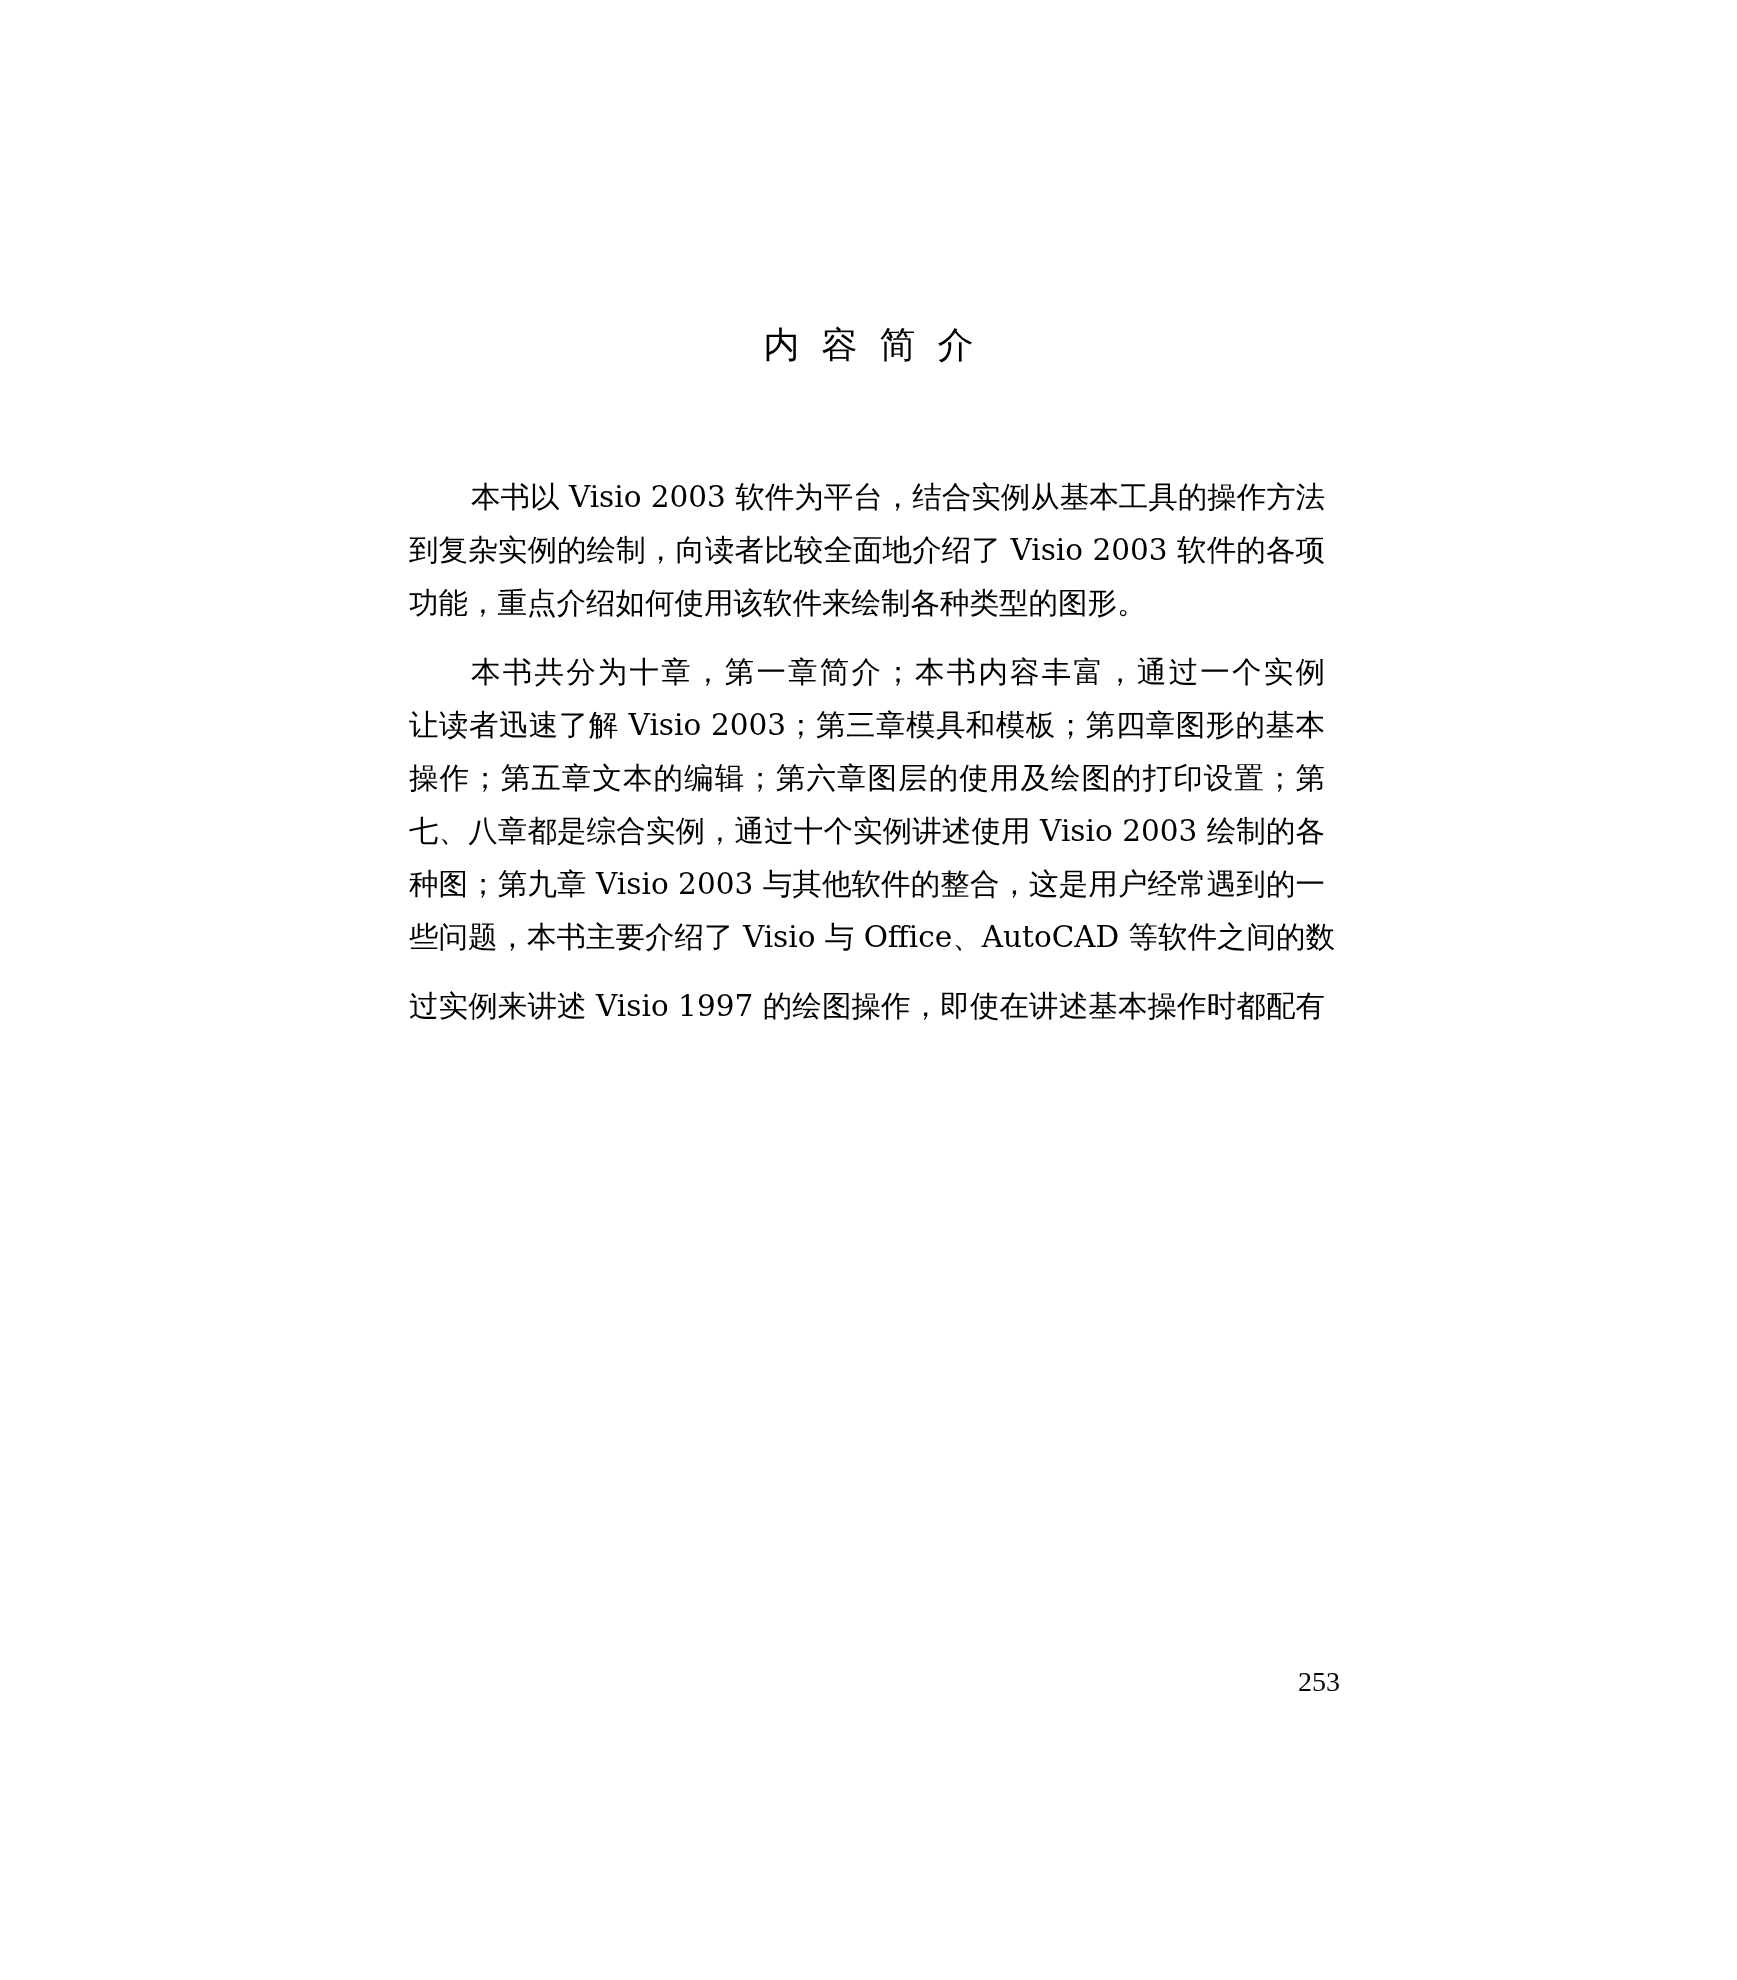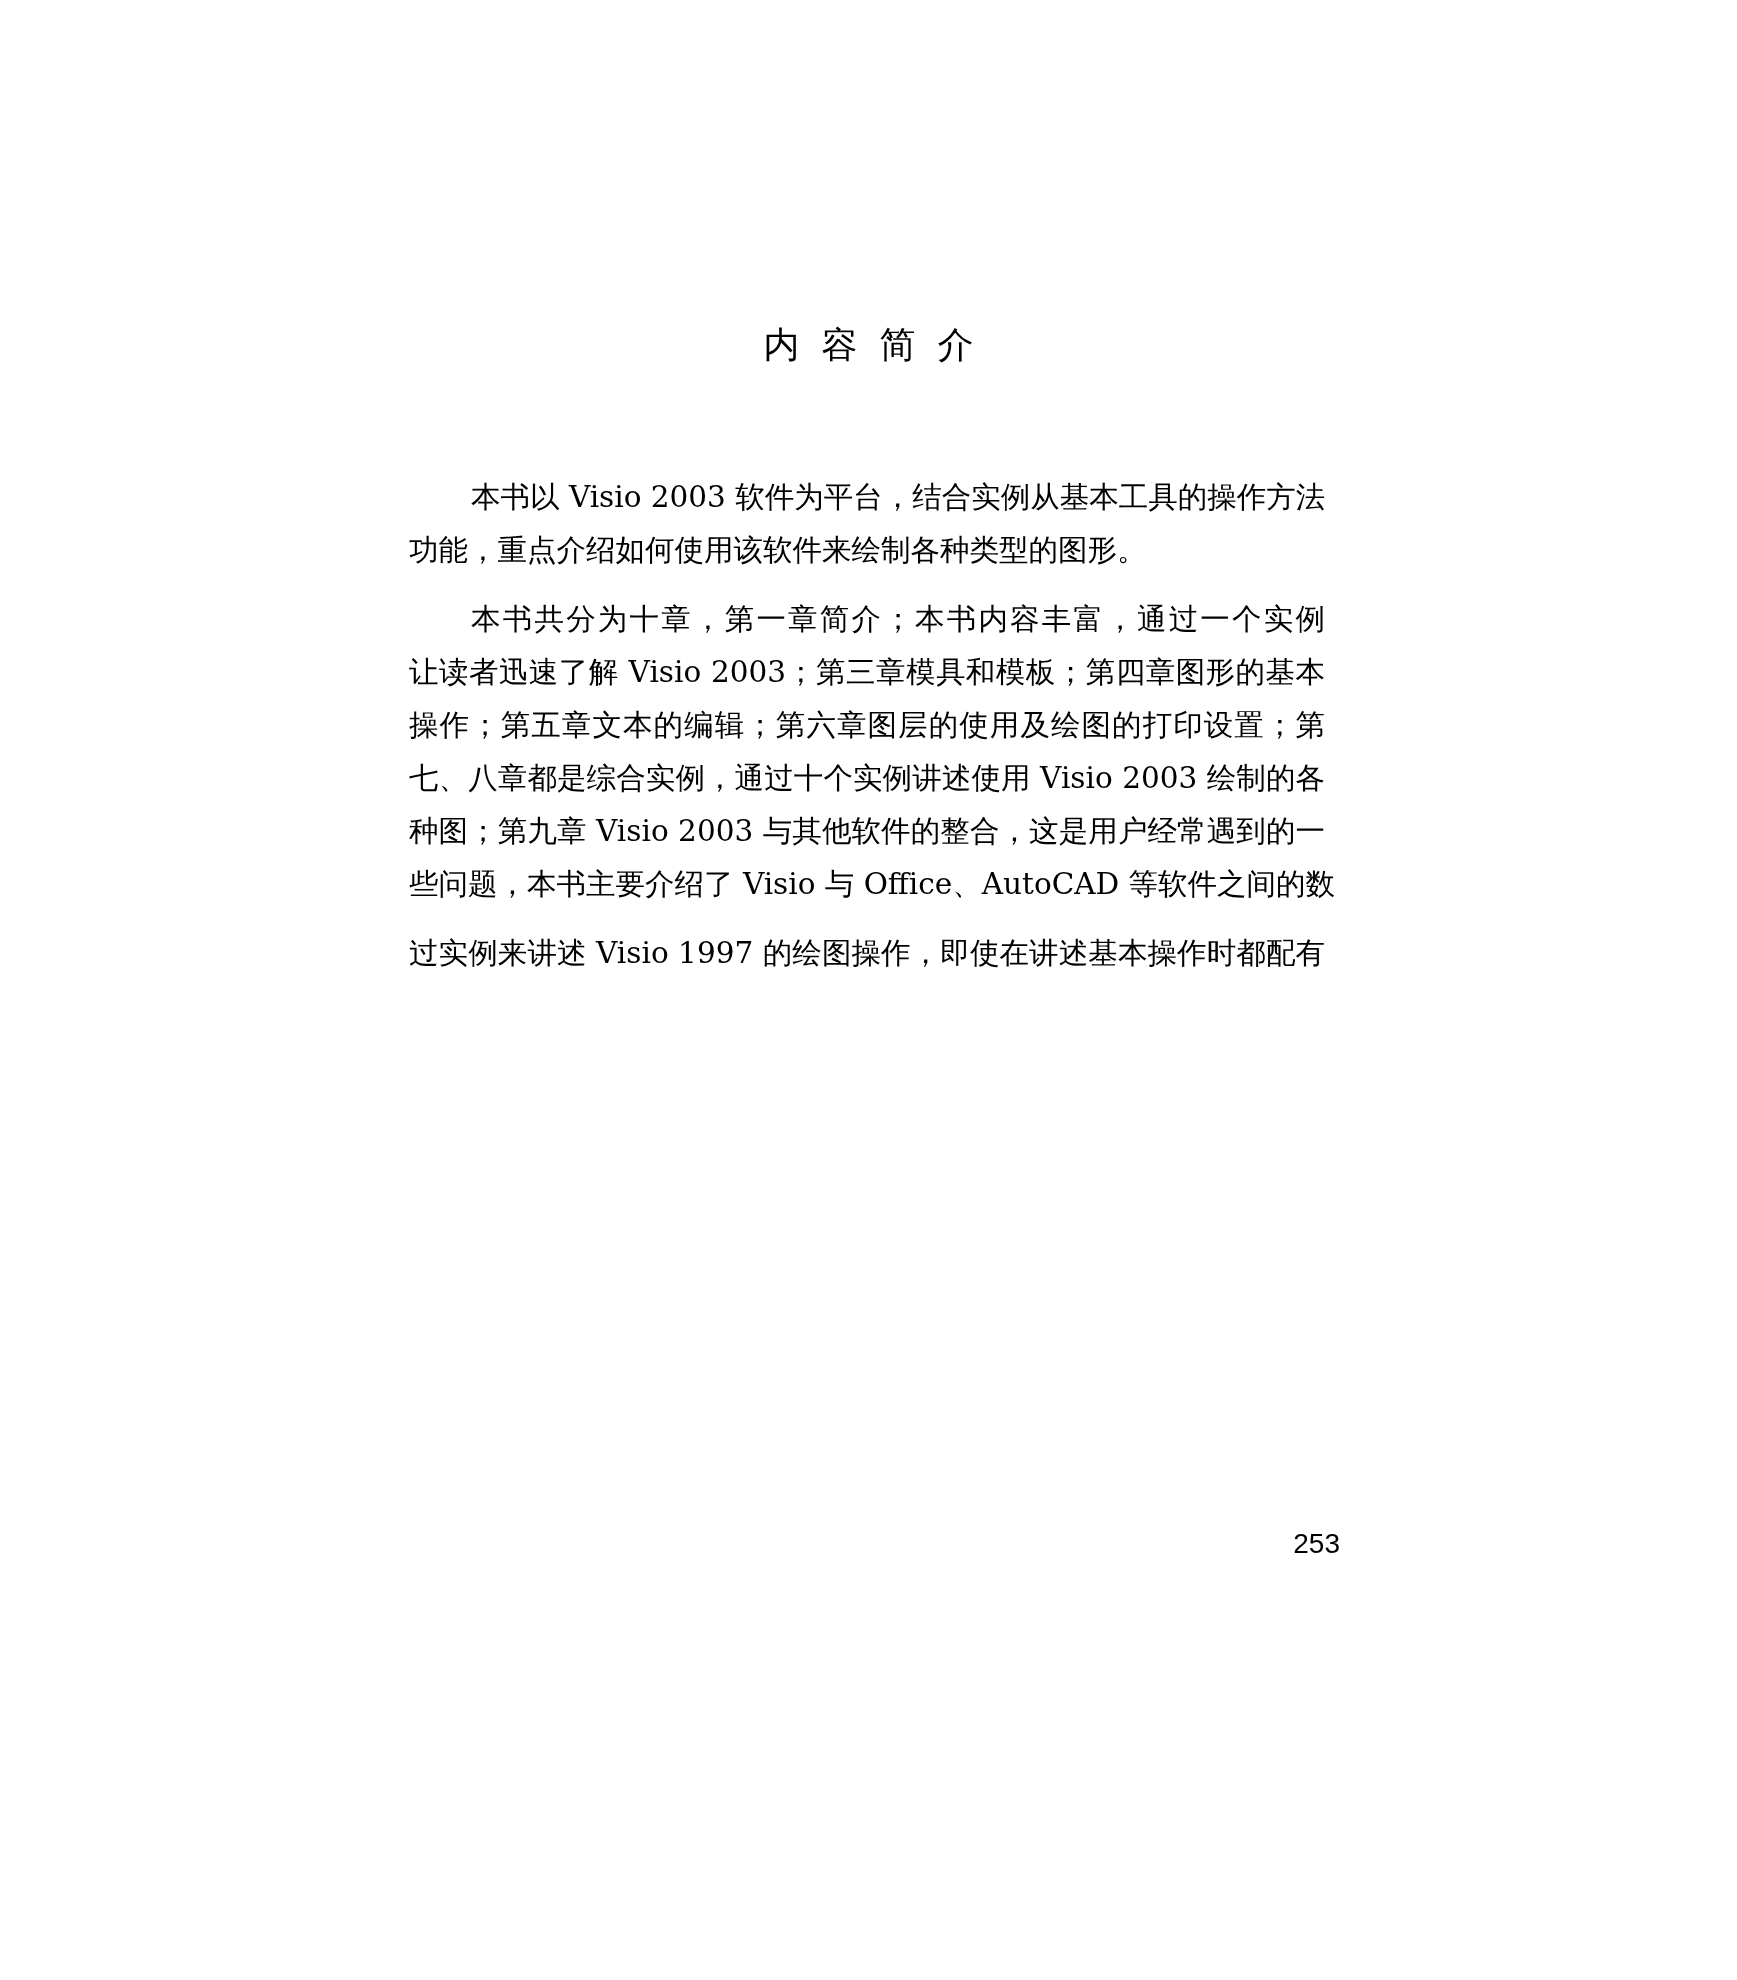--- a/index.html
+++ b/index.html
@@ -49,37 +49,38 @@
       text-align-last: justify;
     }
     .body-text .line.last {
       text-align-last: left;
     }
     .body-text .line.indent {
       padding-left: 62px;
     }
     .page-number {
       position: absolute;
-      top: 1526px;
+      top: 1664px;
       left: 1240px;
       width: 100px;
       text-align: right;
-      font-family: Liberation Sans, sans-serif;
+      font-family: Liberation Serif, serif;
       font-size: 28px;
       line-height: 36px;
     }
   </style>
 </head>
 <body>
 
 <h1 class="page-title">内容简介</h1>
 
 <div class="body-text">
   <p>
     <span class="line indent">本书以 Visio 2003 软件为平台，结合实例从基本工具的操作方法</span>
+    <span class="line">到复杂实例的绘制，向读者比较全面地介绍了 Visio 2003 软件的各项</span>
     <span class="line last">功能，重点介绍如何使用该软件来绘制各种类型的图形。</span>
   </p>
   <p>
     <span class="line indent">本书共分为十章，第一章简介；本书内容丰富，通过一个实例</span>
     <span class="line">让读者迅速了解 Visio 2003；第三章模具和模板；第四章图形的基本</span>
     <span class="line">操作；第五章文本的编辑；第六章图层的使用及绘图的打印设置；第</span>
     <span class="line">七、八章都是综合实例，通过十个实例讲述使用 Visio 2003 绘制的各</span>
     <span class="line">种图；第九章 Visio 2003 与其他软件的整合，这是用户经常遇到的一</span>
     <span class="line">些问题，本书主要介绍了 Visio 与 Office、AutoCAD 等软件之间的数</span>
   </p>

